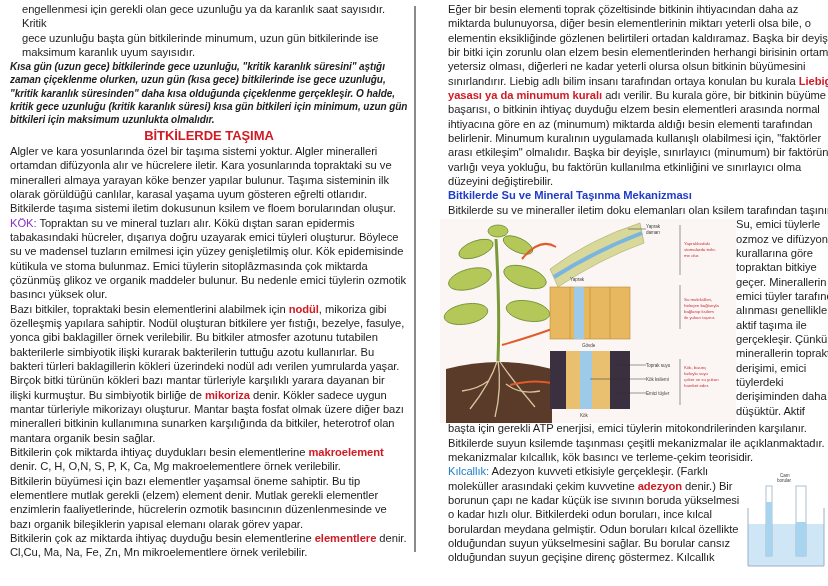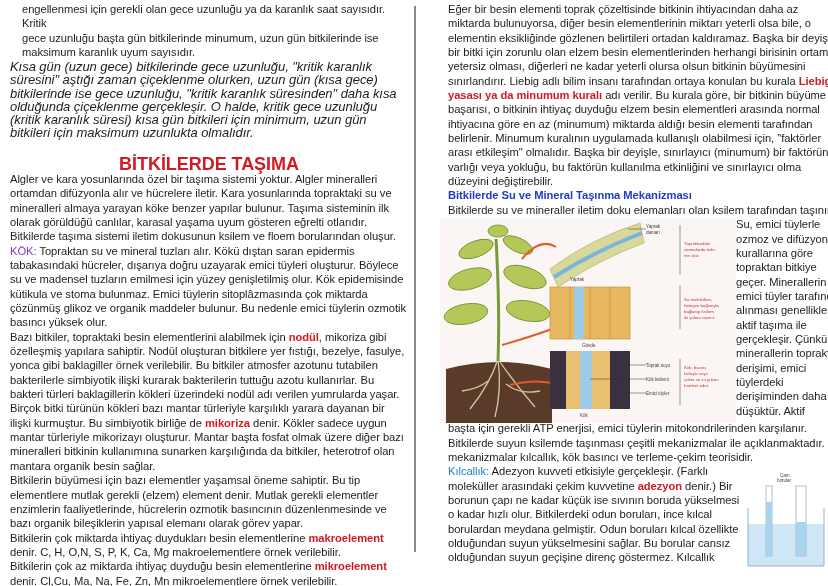--- a/index.html
+++ b/index.html
@@ -8,22 +8,22 @@
     font-family: "Liberation Sans", "DejaVu Sans", sans-serif;
     color: #1e1e1e;
   }
   .page { position: absolute; top: 0; left: 0; width: 828px; height: 586px; }
   .col { position: absolute; top: 0; font-size: 11.2px; line-height: 14.35px; letter-spacing: -0.05px; }
   .col-left { left: 10px; width: 398px; }
   .col-right { left: 448px; width: 394px; }
   .divider { position: absolute; left: 414px; top: 6px; width: 1.5px; height: 546px; background: #8a8a8a; }
   p { margin: 0; }
   .indent { padding-left: 12px; }
-  .italic-bold { font-style: italic; font-weight: normal; font-size: 13px; line-height: 13.1px; margin-top: 1px; }
-  .heading-center { text-align: center; color: #d01a24; font-weight: bold; font-size: 18px; line-height: 16px; margin: 17px 0 0 0; }
+  .italic-bold { font-style: italic; font-weight: bold; font-size: 10px; line-height: 13.1px; margin-top: 1px; }
+  .heading-center { text-align: center; color: #d01a24; font-weight: bold; font-size: 13px; line-height: 16px; margin: 2px 0 0 0; }
   .kw-red { color: #d01a24; font-weight: bold; }
   .kw-purple { color: #8a2fc8; font-weight: normal; }
   .kw-cyan { color: #1e7fc8; font-weight: normal; }
   .sub-heading { color: #1f3cc8; font-weight: bold; }
 
   .figure-row { position: relative; height: 208px; margin-top: 2px; }
   .diagram { position: absolute; left: -8px; top: 0; width: 296px; height: 204px; background: #fbf6f4; }
   .side-text { position: absolute; left: 288px; top: -2px; width: 112px; }
 
   .kilcal-wrap { position: relative; }
@@ -46,26 +46,26 @@
     </div>
     <p class="italic-bold">Kısa gün (uzun gece) bitkilerinde gece uzunluğu, "kritik karanlık süresini" aştığı zaman çiçeklenme olurken, uzun gün (kısa gece) bitkilerinde ise gece uzunluğu, "kritik karanlık süresinden" daha kısa olduğunda çiçeklenme gerçekleşir. O halde, kritik gece uzunluğu (kritik karanlık süresi) kısa gün bitkileri için minimum, uzun gün bitkileri için maksimum uzunlukta olmalıdır.</p>
     <h2 class="heading-center">BİTKİLERDE TAŞIMA</h2>
     <p>Algler ve kara yosunlarında özel bir taşıma sistemi yoktur. Algler mineralleri ortamdan difüzyonla alır ve hücrelere iletir. Kara yosunlarında topraktaki su ve mineralleri almaya yarayan köke benzer yapılar bulunur. Taşıma sisteminin ilk olarak görüldüğü canlılar, karasal yaşama uyum gösteren eğrelti otlarıdır. Bitkilerde taşıma sistemi iletim dokusunun ksilem ve floem borularından oluşur.</p>
     <p>
       <span class="kw-purple">KÖK:</span><span> Topraktan su ve mineral tuzları alır. Kökü dıştan saran epidermis tabakasındaki hücreler, dışarıya doğru uzayarak emici tüyleri oluşturur. Böylece su ve madensel tuzların emilmesi için yüzey genişletilmiş olur. Kök epidemisinde kütikula ve stoma bulunmaz. Emici tüylerin sitoplâzmasında çok miktarda çözünmüş glikoz ve organik maddeler bulunur. Bu nedenle emici tüylerin ozmotik basıncı yüksek olur.</span>
     </p>
     <p>
       <span>Bazı bitkiler, topraktaki besin elementlerini alabilmek için </span><span class="kw-red">nodül</span><span>, mikoriza gibi özelleşmiş yapılara sahiptir. Nodül oluşturan bitkilere yer fıstığı, bezelye, fasulye, yonca gibi baklagiller örnek verilebilir. Bu bitkiler atmosfer azotunu tutabilen bakterilerle simbiyotik ilişki kurarak bakterilerin tuttuğu azotu kullanırlar. Bu bakteri türleri baklagillerin kökleri üzerindeki nodül adı verilen yumrularda yaşar. Birçok bitki türünün kökleri bazı mantar türleriyle karşılıklı yarara dayanan bir ilişki kurmuştur. Bu simbiyotik birliğe de </span><span class="kw-red">mikoriza</span><span> denir. Kökler sadece uygun mantar türleriyle mikorizayı oluşturur. Mantar başta fosfat olmak üzere diğer bazı mineralleri bitkinin kullanımına sunarken karşılığında da bitkiler, heterotrof olan mantara organik besin sağlar.</span>
     </p>
-    <p>Bitkilerin büyümesi için bazı elementler yaşamsal öneme sahiptir. Bu tip elementlere mutlak gerekli (elzem) element denir. Mutlak gerekli elementler enzimlerin faaliyetlerinde, hücrelerin ozmotik basıncının düzenlenmesinde ve bazı organik bileşiklerin yapısal elemanı olarak görev yapar.</p>
     <p>
       <span>Bitkilerin çok miktarda ihtiyaç duydukları besin elementlerine </span><span class="kw-red">makroelement</span><span> denir. C, H, O,N, S, P, K, Ca, Mg makroelementlere örnek verilebilir.</span>
     </p>
+    <p>Bitkilerin büyümesi için bazı elementler yaşamsal öneme sahiptir. Bu tip elementlere mutlak gerekli (elzem) element denir. Mutlak gerekli elementler enzimlerin faaliyetlerinde, hücrelerin ozmotik basıncının düzenlenmesinde ve bazı organik bileşiklerin yapısal elemanı olarak görev yapar.</p>
     <p>
-      <span>Bitkilerin çok az miktarda ihtiyaç duyduğu besin elementlerine </span><span class="kw-red">mikroelement</span><span> denir. Cl,Cu, Ma, Na, Fe, Zn, Mn mikroelementlere örnek verilebilir.</span>
+      <span>Bitkilerin çok az miktarda ihtiyaç duyduğu besin elementlerine </span><span class="kw-red">elementlere</span><span> denir. Cl,Cu, Ma, Na, Fe, Zn, Mn mikroelementlere örnek verilebilir.</span>
     </p>
   </div>
 
   <div class="divider"></div>
 
   <div class="col col-right">
     <p style="margin-top:2px;">
       <span>Eğer bir besin elementi toprak çözeltisinde bitkinin ihtiyacından daha az miktarda bulunuyorsa, diğer besin elementlerinin miktarı yeterli olsa bile, o elementin eksikliğinde gözlenen belirtileri ortadan kaldıramaz. Başka bir deyişle; bir bitki için zorunlu olan elzem besin elementlerinden herhangi birisinin ortamda yetersiz olması, diğerleri ne kadar yeterli olursa olsun bitkinin büyümesini sınırlandırır. Liebig adlı bilim insanı tarafından ortaya konulan bu kurala </span><span class="kw-red">Liebig yasası ya da minumum kuralı</span><span> adı verilir. Bu kurala göre, bir bitkinin büyüme başarısı, o bitkinin ihtiyaç duyduğu elzem besin elementleri arasında normal ihtiyacına göre en az (minumum) miktarda aldığı besin elementi tarafından belirlenir. Minumum kuralının uygulamada kullanışlı olabilmesi için, "faktörler arası etkileşim" olmalıdır. Başka bir deyişle, sınırlayıcı (minumum) bir faktörün varlığı veya yokluğu, bu faktörün kullanılma etkinliğini ve sınırlayıcı olma düzeyini değiştirebilir.</span>
     </p>
     <p class="sub-heading">Bitkilerde Su ve Mineral Taşınma Mekanizması</p>

